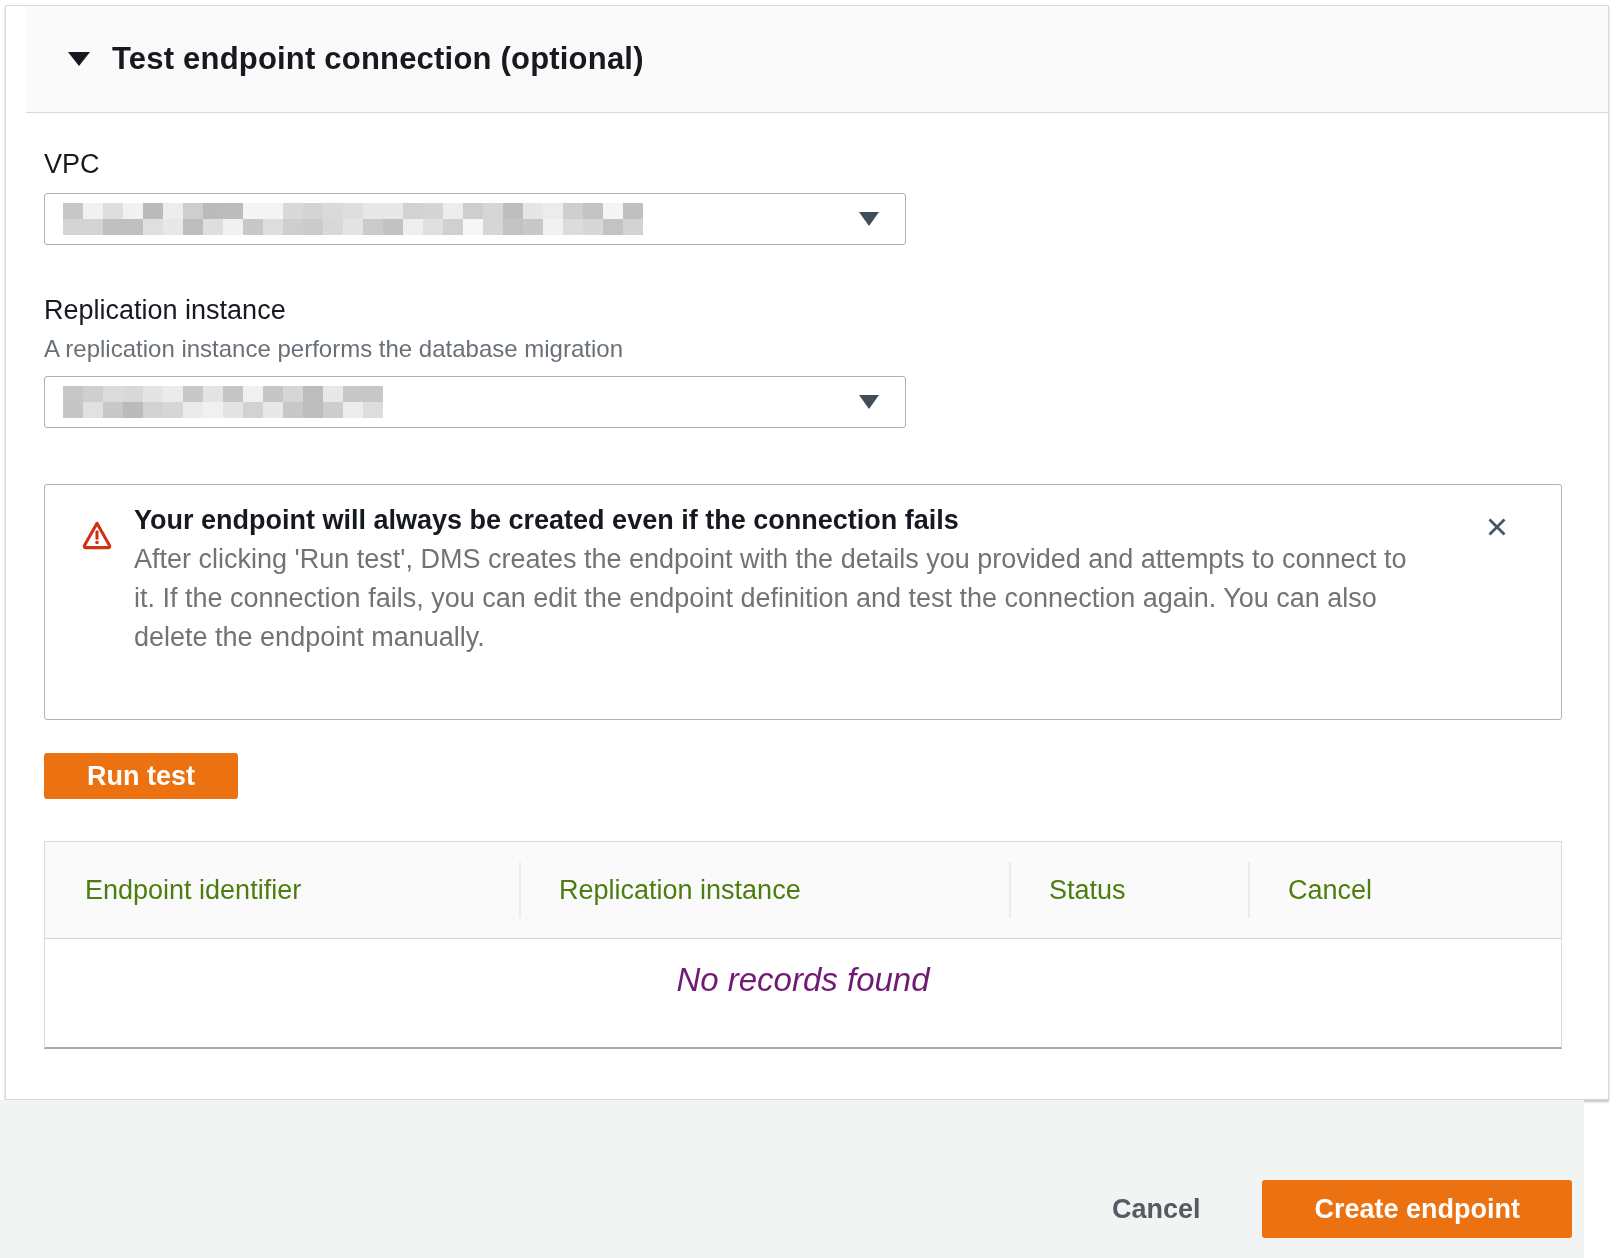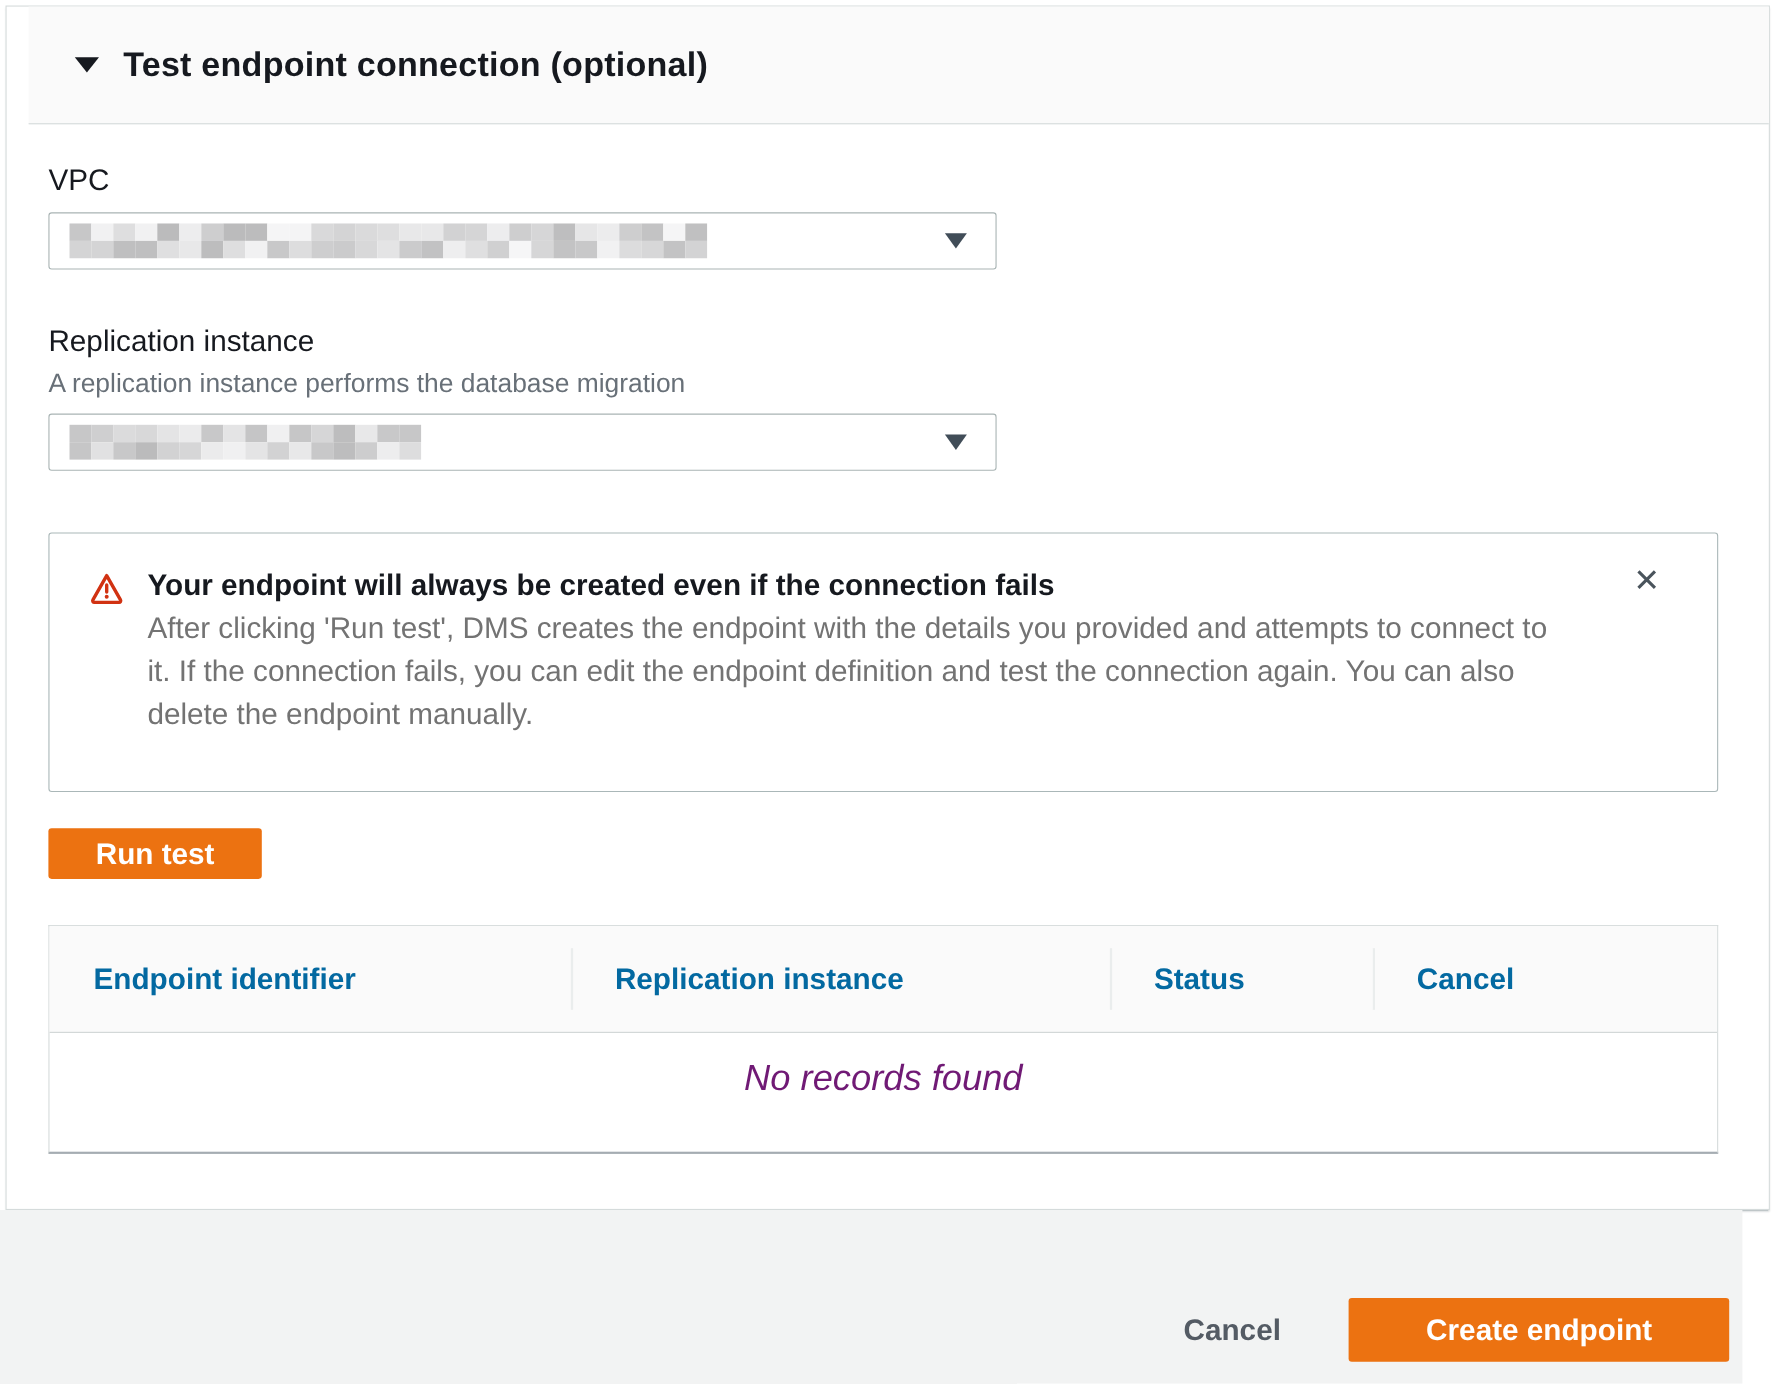--- a/index.html
+++ b/index.html
@@ -91,21 +91,21 @@
   .rep-label { margin-top: 50px; }
 
   
   .alert {
     margin-top: 56px;
     min-height: 236px;
     border: 1px solid #aab7b8;
     border-radius: 3px;
     background: #ffffff;
     position: relative;
-    padding: 28px 140px 34px 89px;
+    padding: 16px 140px 34px 89px;
   }
   .alert-icon {
     position: absolute;
     left: 36px; top: 34px;
   }
   .alert-title {
     font-size: 27px;
     font-weight: 700;
     line-height: 39px;
     color: #16191f;
@@ -156,22 +156,22 @@
     grid-template-columns: 474px 490px 239px 1fr;
     height: 97px;
     background: #fafafa;
     border-bottom: 1px solid #cfd4d4;
   }
   .th-cell {
     display: flex;
     align-items: center;
     padding-left: 40px;
     font-size: 27px;
-    font-weight: 700;
-    color: #0369a1;
+    font-weight: 400;
+    color: #4d7c0f;
     position: relative;
   }
   .th-cell + .th-cell::before {
     content: "";
     position: absolute;
     left: 0; top: 20px; bottom: 20px;
     width: 2px;
     background: #eaeded;
   }
   .table-empty {
@@ -202,21 +202,21 @@
     border: none;
     font-family: "Liberation Sans", sans-serif;
     font-size: 27px;
     font-weight: 700;
     color: #545b64;
     margin-right: 62px;
     cursor: pointer;
   }
   .create-btn {
     height: 58px;
-    padding: 0 70px;
+    padding: 0 52px;
   }
 </style>
 </head>
 <body>
 
 <div class="panel">
 
   <div class="panel-header">
     <span class="collapse-caret"></span>
     <span class="panel-title">Test endpoint connection (optional)</span>

